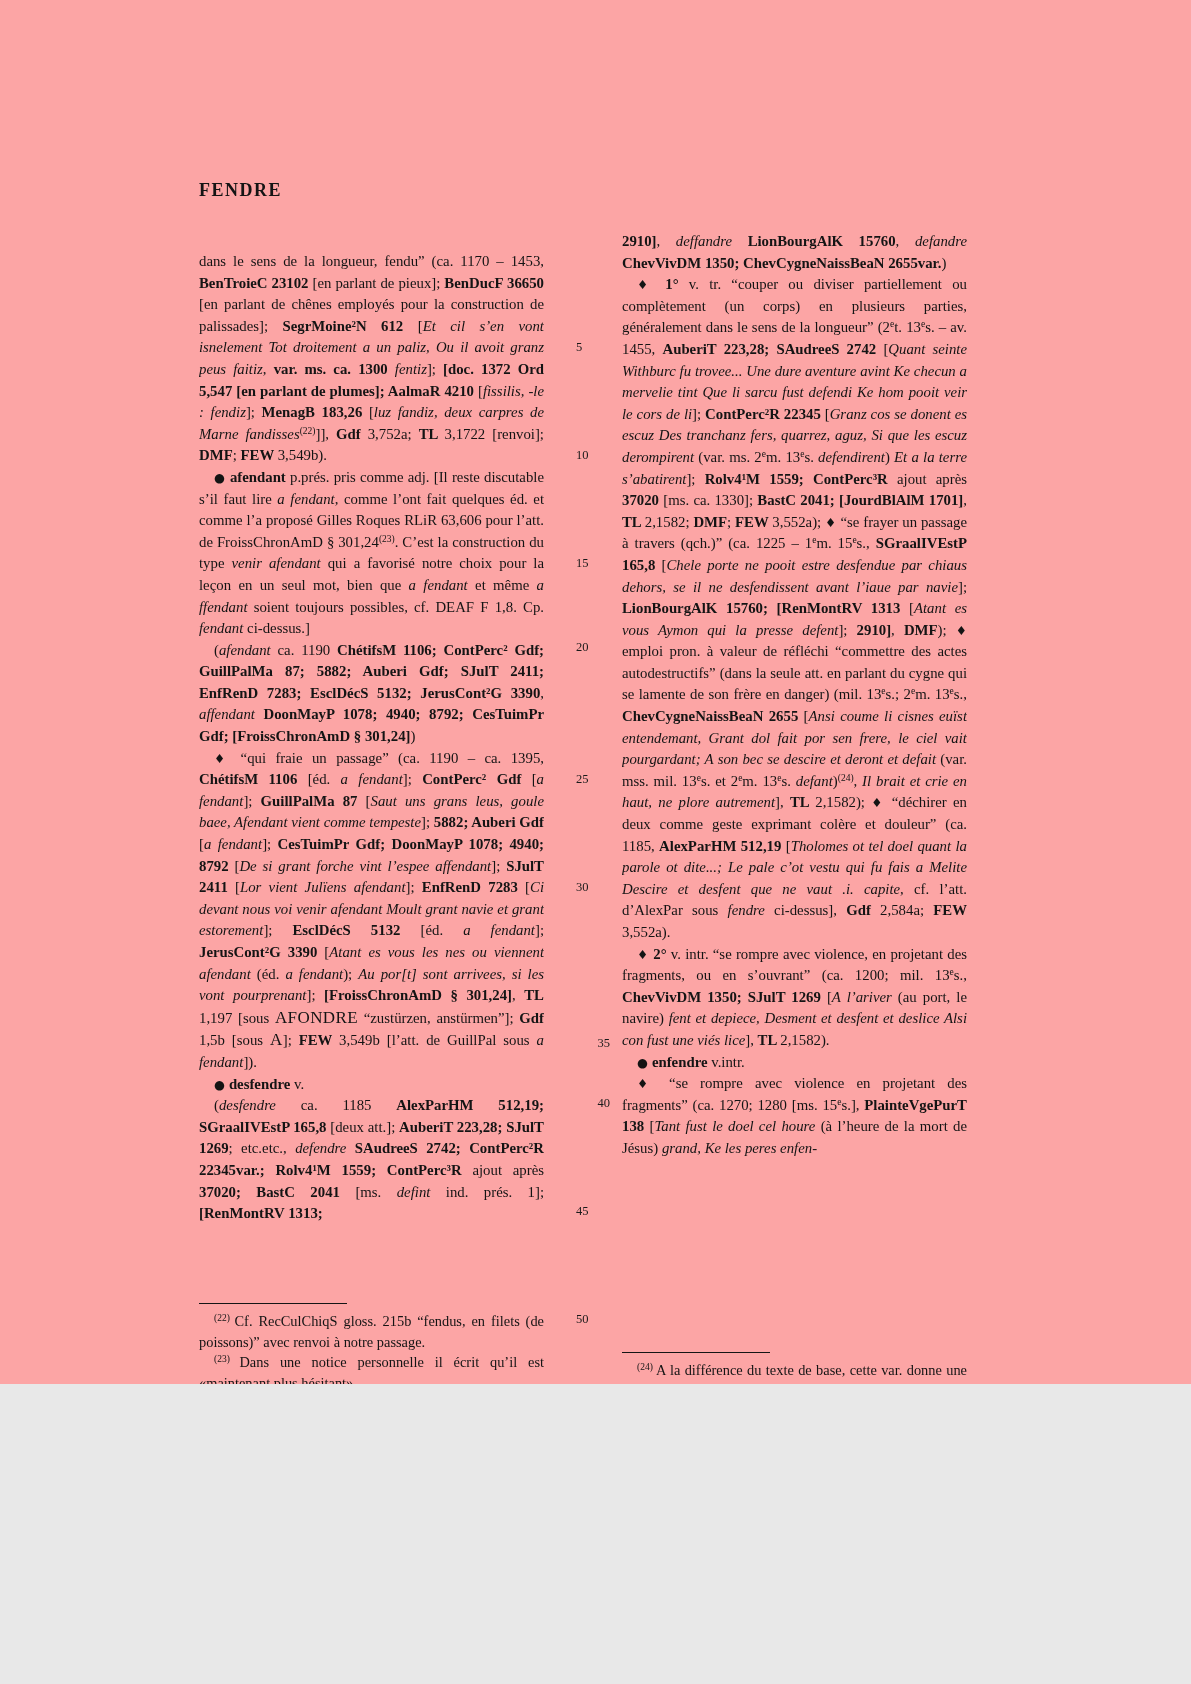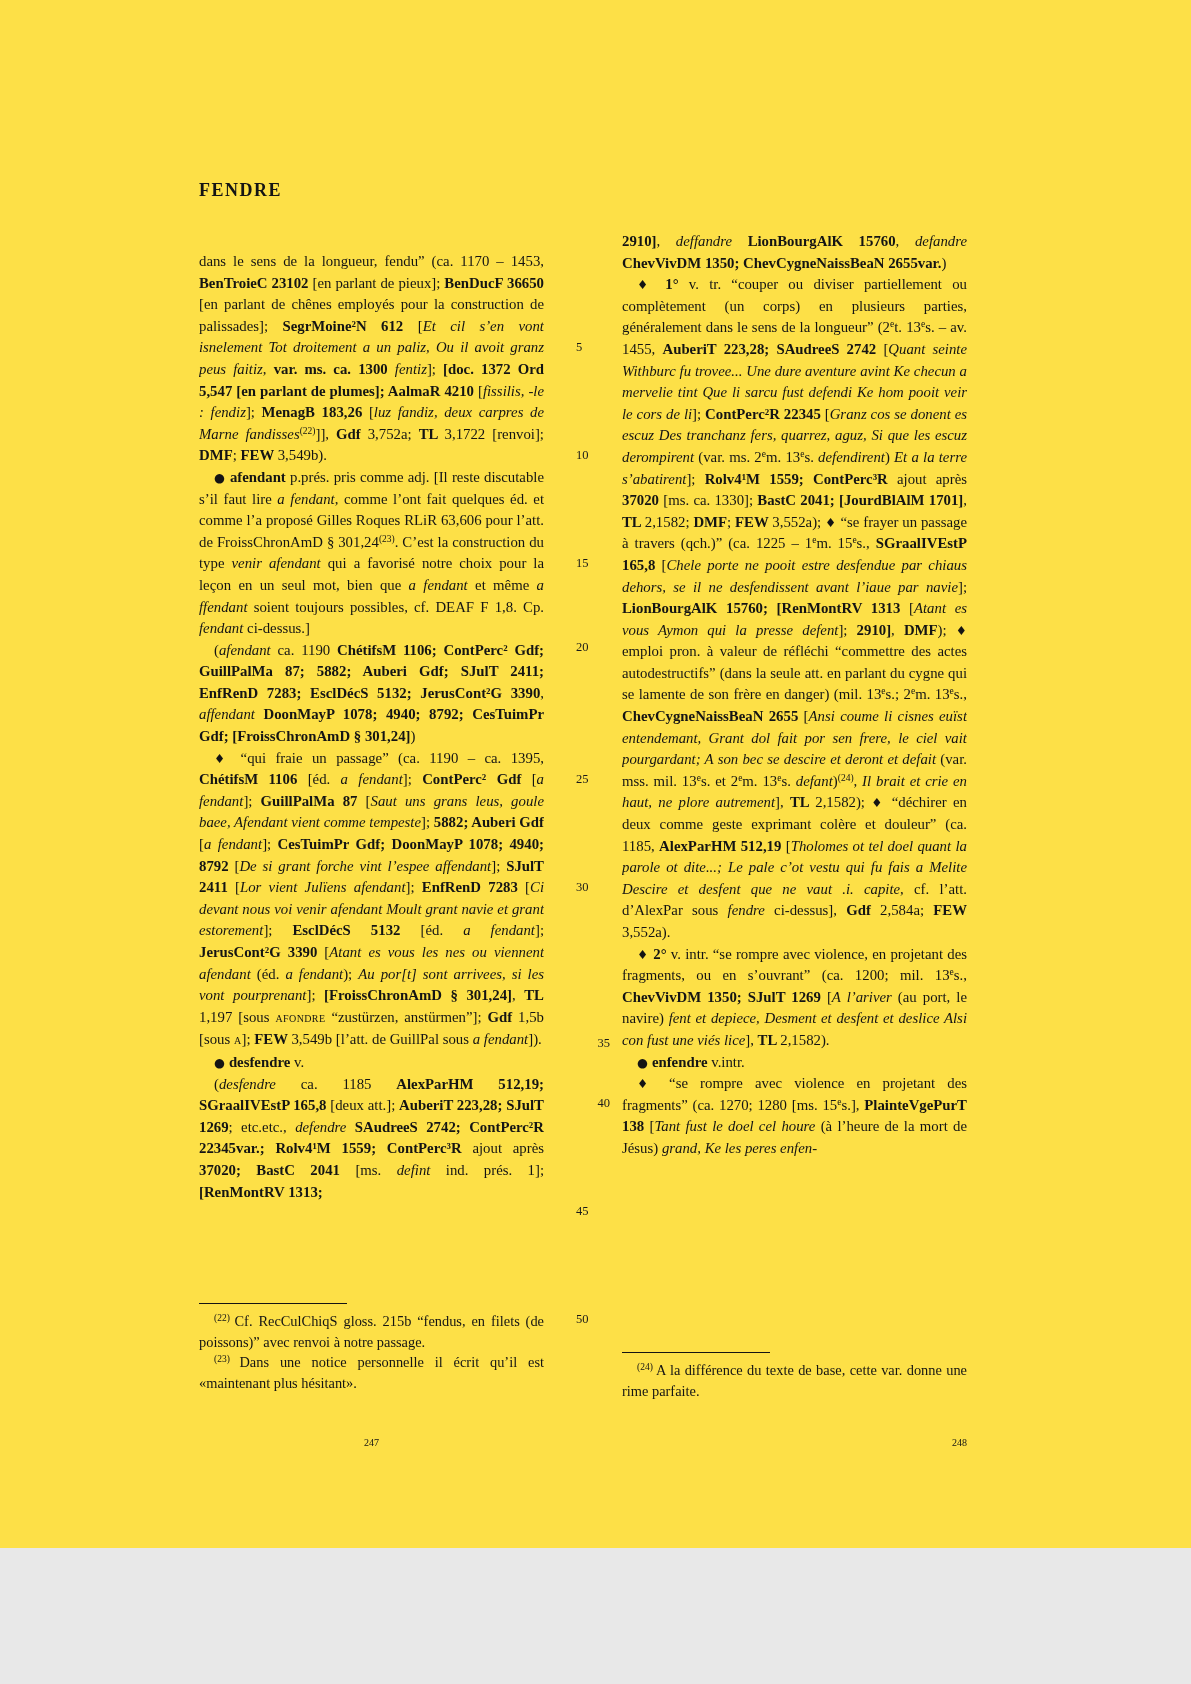--- a/index.html
+++ b/index.html
@@ -1,20 +1,20 @@
 <!DOCTYPE html>
 <html lang="fr"><head>
 <meta charset="utf-8">
 <style>
   html,body{margin:0;padding:0;background:#e8e8e8;}
   .page{
     position:relative;
-    width:1191px;height:1548px;
+    width:1191px;height:1384px;
     margin:0 auto;
-    background:#fde047;
+    background:#fca5a5;
     color:#141414;
     font-family:"Liberation Serif","DejaVu Serif",serif;
   }
   .header{
     position:absolute;left:199px;top:180px;
     font-size:18px;font-weight:bold;letter-spacing:1.5px;
   }
   .col{
     position:absolute;width:345px;
     font-size:14.8px;line-height:21.6px;
@@ -44,21 +44,21 @@
     font-size:12.5px;line-height:14px;text-align:left;color:#1a1a1a;
   }
   .ln-0{top:340px;} .ln-1{top:448px;} .ln-2{top:556px;} .ln-3{top:640px;}
   .ln-4{top:772px;} .ln-5{top:880px;} .ln-6{top:1036px;text-align:right;} .ln-7{top:1096px;text-align:right;}
   .ln-8{top:1204px;} .ln-9{top:1312px;}
   
   .run-r{}
   .run-b{font-weight:bold;}
   .run-i{font-style:italic;}
   .run-sup{font-size:9.5px;position:relative;top:-5px;line-height:0;}
-  .run-sc{font-size:10px;letter-spacing:0.4px;}
+  .run-sc{font-size:17px;letter-spacing:0.4px;}
   .run-g{font-family:"DejaVu Sans",sans-serif;font-size:12.5px;}
 </style>
 </head>
 <body>
 
 <div class="page">
 
   <div class="header">FENDRE</div>
 
   <div class="col col-left">

